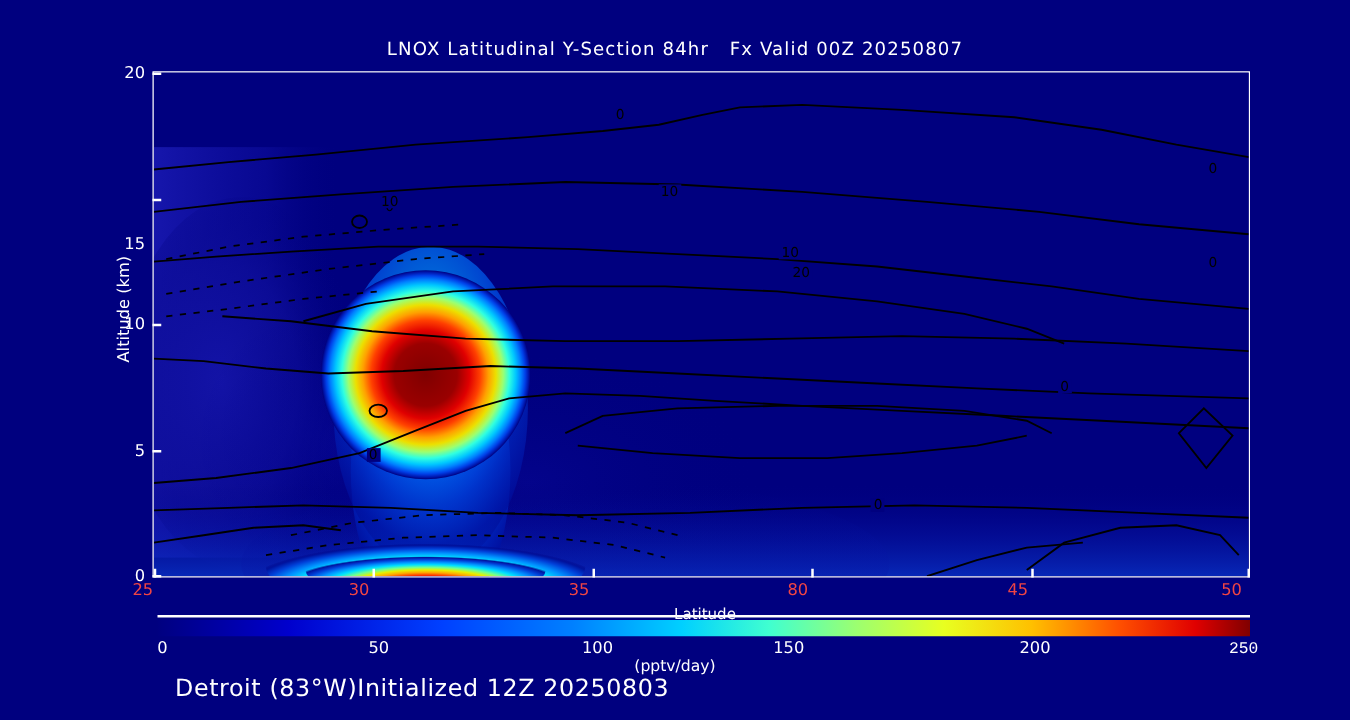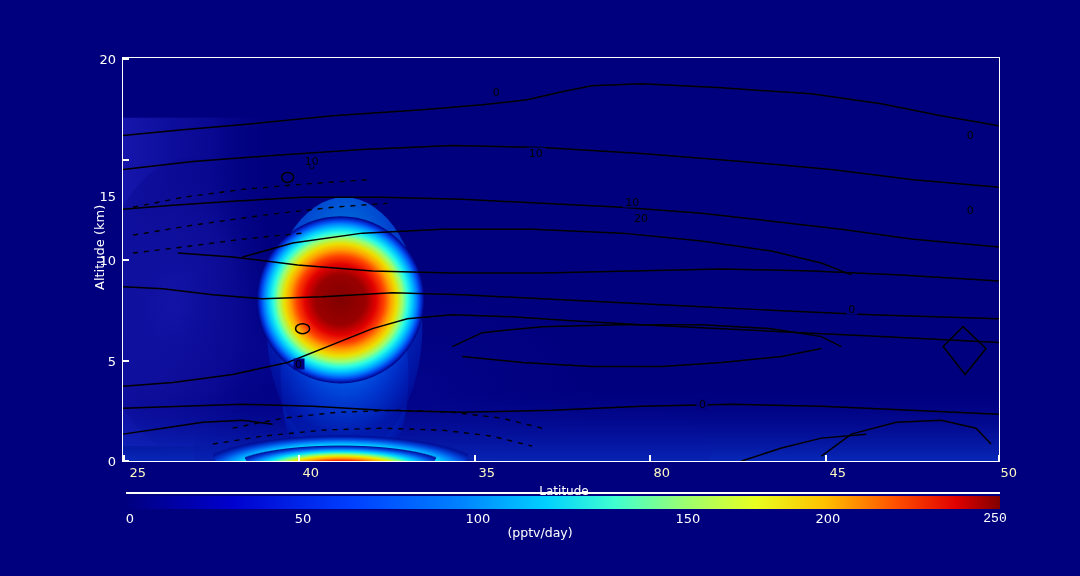--- a/index.html
+++ b/index.html
@@ -17,21 +17,21 @@
   .plot{position:absolute;left:122px;top:57px;width:878px;height:405px;
         border:1.5px solid #ffffff;box-sizing:border-box;overflow:hidden;
         background:#00007f;}
   .canvaswrap{position:absolute;inset:0;}
   .canvaswrap svg{display:block;width:100%;height:100%;}
 
   
   .ytick{position:absolute;color:#fff;font-size:13px;text-align:right;
          width:34px;transform:translateY(-50%);}
   .ytickmark{position:absolute;width:7px;height:1.5px;background:#fff;}
-  .xtick{position:absolute;color:#fef9c3;font-size:13px;text-align:right;
+  .xtick{position:absolute;color:#ef4444;font-size:13px;text-align:left;
          width:40px;transform:translateX(-50%);}
   .xtickmark{position:absolute;width:1.5px;height:7px;background:#fff;}
   .ylabel{position:absolute;color:#fff;font-size:13px;
           transform:rotate(-90deg);transform-origin:left top;white-space:nowrap;}
   .xlabel{position:absolute;color:#fff;font-size:12px;width:1080px;left:0;
           text-align:center;padding-left:24px;}
 
   
   .cbar{position:absolute;left:126px;top:496px;width:874px;height:13px;}
   .cbarline{position:absolute;left:126px;top:492px;width:874px;height:2px;
@@ -39,20 +39,21 @@
   .cbtick{position:absolute;color:#fff;font-size:13px;text-align:center;
           width:50px;transform:translateX(-50%);top:511px;}
   .units{position:absolute;left:0;top:525px;width:1080px;text-align:center;
          color:#fff;font-size:12.5px;}
 </style>
 </head>
 <body>
 
 <div id="root">
 
+  <div class="title">LNOX Latitudinal Y-Section 84hr   Fx Valid 00Z 20250807</div>
 
   <div class="plot">
     <div class="canvaswrap">
       <svg viewBox="0 0 878 405" preserveAspectRatio="none">
         <defs>
 
           <radialGradient id="plumeCore" cx="50%" cy="50%" r="50%">
             <stop offset="0%" stop-color="#800000"></stop>
             <stop offset="30%" stop-color="#9a0000"></stop>
             <stop offset="42%" stop-color="#e00000"></stop>
@@ -195,21 +196,21 @@
 
     <div class="ytick" style="left:82px;top:461px;">0</div>
     <div class="ytickmark" style="left:122px;top:460px;"></div>
   </div>
 
   <div>
     <div class="xtickmark" style="left:123px;top:455px;"></div>
     <div class="xtick" style="left:126px;top:465px;">25</div>
 
     <div class="xtickmark" style="left:298px;top:455px;"></div>
-    <div class="xtick" style="left:299px;top:465px;">40</div>
+    <div class="xtick" style="left:299px;top:465px;">30</div>
 
     <div class="xtickmark" style="left:474px;top:455px;"></div>
     <div class="xtick" style="left:475px;top:465px;">35</div>
 
     <div class="xtickmark" style="left:649px;top:455px;"></div>
     <div class="xtick" style="left:650px;top:465px;">80</div>
 
     <div class="xtickmark" style="left:825px;top:455px;"></div>
     <div class="xtick" style="left:826px;top:465px;">45</div>
 
@@ -219,20 +220,21 @@
     <div class="xlabel" style="top:484px;">Latitude</div>
   </div>
 
   <div>
     <div class="cbarline"></div>
     <div class="cbar" id="cbar" style="background: linear-gradient(to right, rgb(0, 0, 128) 0%, rgb(0, 0, 205) 12%, rgb(0, 64, 255) 26%, rgb(0, 128, 255) 38%, rgb(0, 208, 255) 48%, rgb(64, 255, 208) 56%, rgb(156, 255, 112) 64%, rgb(232, 255, 32) 72%, rgb(255, 192, 0) 80%, rgb(255, 80, 0) 88%, rgb(224, 0, 0) 95%, rgb(128, 0, 0) 100%);"></div>
 
     <div class="cbtick" style="left:130px;">0</div>
     <div class="cbtick" style="left:303px;">50</div>
     <div class="cbtick" style="left:478px;">100</div>
-    <div class="cbtick" style="left:688px;">150</div>
+    <div class="cbtick" style="left:631px;">150</div>
     <div class="cbtick" style="left:828px;">200</div>
     <div class="cbtick" style="left:995px;font-family:Liberation Mono, monospace;">250</div>
 
     <div class="units">(pptv/day)</div>
   </div>
 
+  <div class="caption">Detroit (83°W)Initialized 12Z 20250803</div>
 </div>
 
 </body></html>

